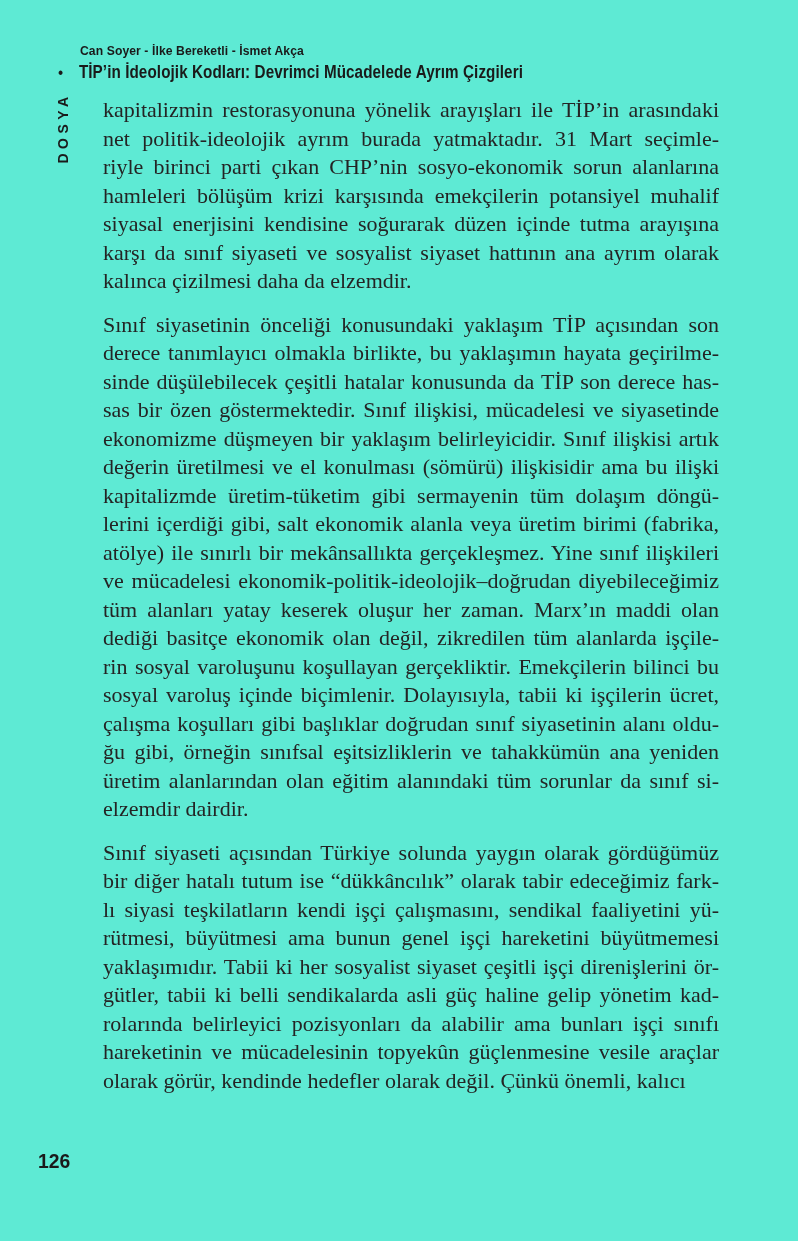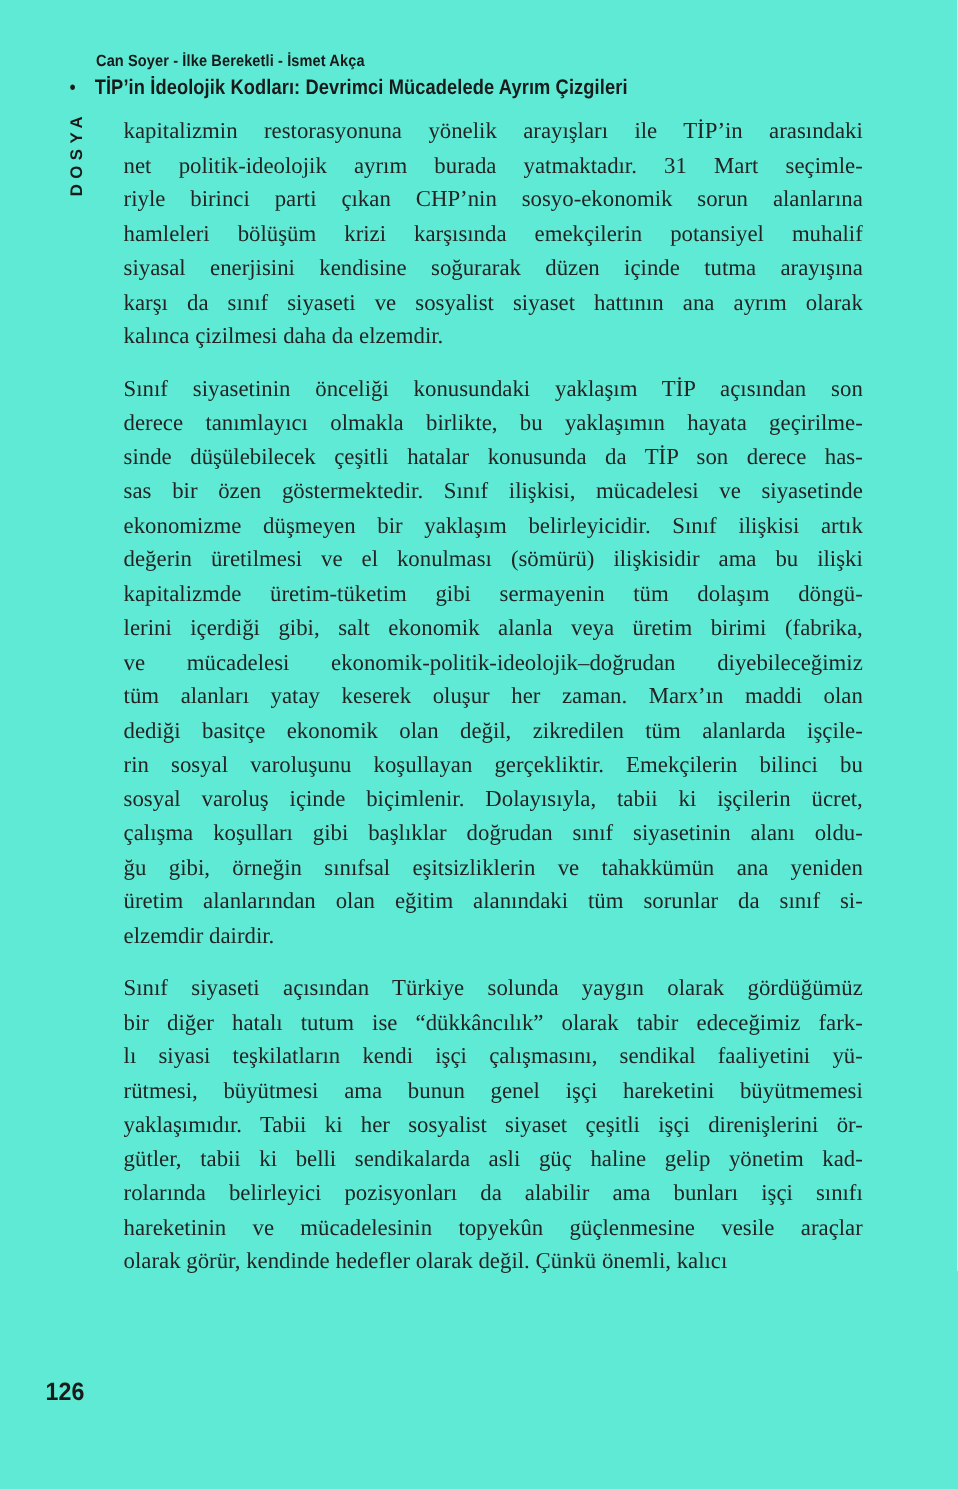--- a/index.html
+++ b/index.html
@@ -75,21 +75,21 @@
   .body {
     position: absolute;
     left: 103px;
     top: 96px;
     width: 616px;
   }
   .paragraph {
     margin: 0 0 15px 0;
   }
   .pline {
-    font-size: 19px;
+    font-size: 22px;
     line-height: 28.5px;
     height: 28.5px;
     overflow: hidden;
     text-align: justify;
     text-align-last: justify;
     color: #242424;
     white-space: normal;
   }
   .pline.last {
     text-align-last: left;
@@ -134,20 +134,21 @@
       </div>
     <div class="paragraph">
         <div class="pline">Sınıf siyasetinin önceliği konusundaki yaklaşım TİP açısından son</div>
         <div class="pline">derece tanımlayıcı olmakla birlikte, bu yaklaşımın hayata geçirilme-</div>
         <div class="pline">sinde düşülebilecek çeşitli hatalar konusunda da TİP son derece has-</div>
         <div class="pline">sas bir özen göstermektedir. Sınıf ilişkisi, mücadelesi ve siyasetinde</div>
         <div class="pline">ekonomizme düşmeyen bir yaklaşım belirleyicidir. Sınıf ilişkisi artık</div>
         <div class="pline">değerin üretilmesi ve el konulması (sömürü) ilişkisidir ama bu ilişki</div>
         <div class="pline">kapitalizmde üretim-tüketim gibi sermayenin tüm dolaşım döngü-</div>
         <div class="pline">lerini içerdiği gibi, salt ekonomik alanla veya üretim birimi (fabrika,</div>
+        <div class="pline">atölye) ile sınırlı bir mekânsallıkta gerçekleşmez. Yine sınıf ilişkileri</div>
         <div class="pline">ve mücadelesi ekonomik-politik-ideolojik–doğrudan diyebileceğimiz</div>
         <div class="pline">tüm alanları yatay keserek oluşur her zaman. Marx’ın maddi olan</div>
         <div class="pline">dediği basitçe ekonomik olan değil, zikredilen tüm alanlarda işçile-</div>
         <div class="pline">rin sosyal varoluşunu koşullayan gerçekliktir. Emekçilerin bilinci bu</div>
         <div class="pline">sosyal varoluş içinde biçimlenir. Dolayısıyla, tabii ki işçilerin ücret,</div>
         <div class="pline">çalışma koşulları gibi başlıklar doğrudan sınıf siyasetinin alanı oldu-</div>
         <div class="pline">ğu gibi, örneğin sınıfsal eşitsizliklerin ve tahakkümün ana yeniden</div>
         <div class="pline">üretim alanlarından olan eğitim alanındaki tüm sorunlar da sınıf si-</div>
         <div class="pline last">elzemdir dairdir.</div>
       </div>

